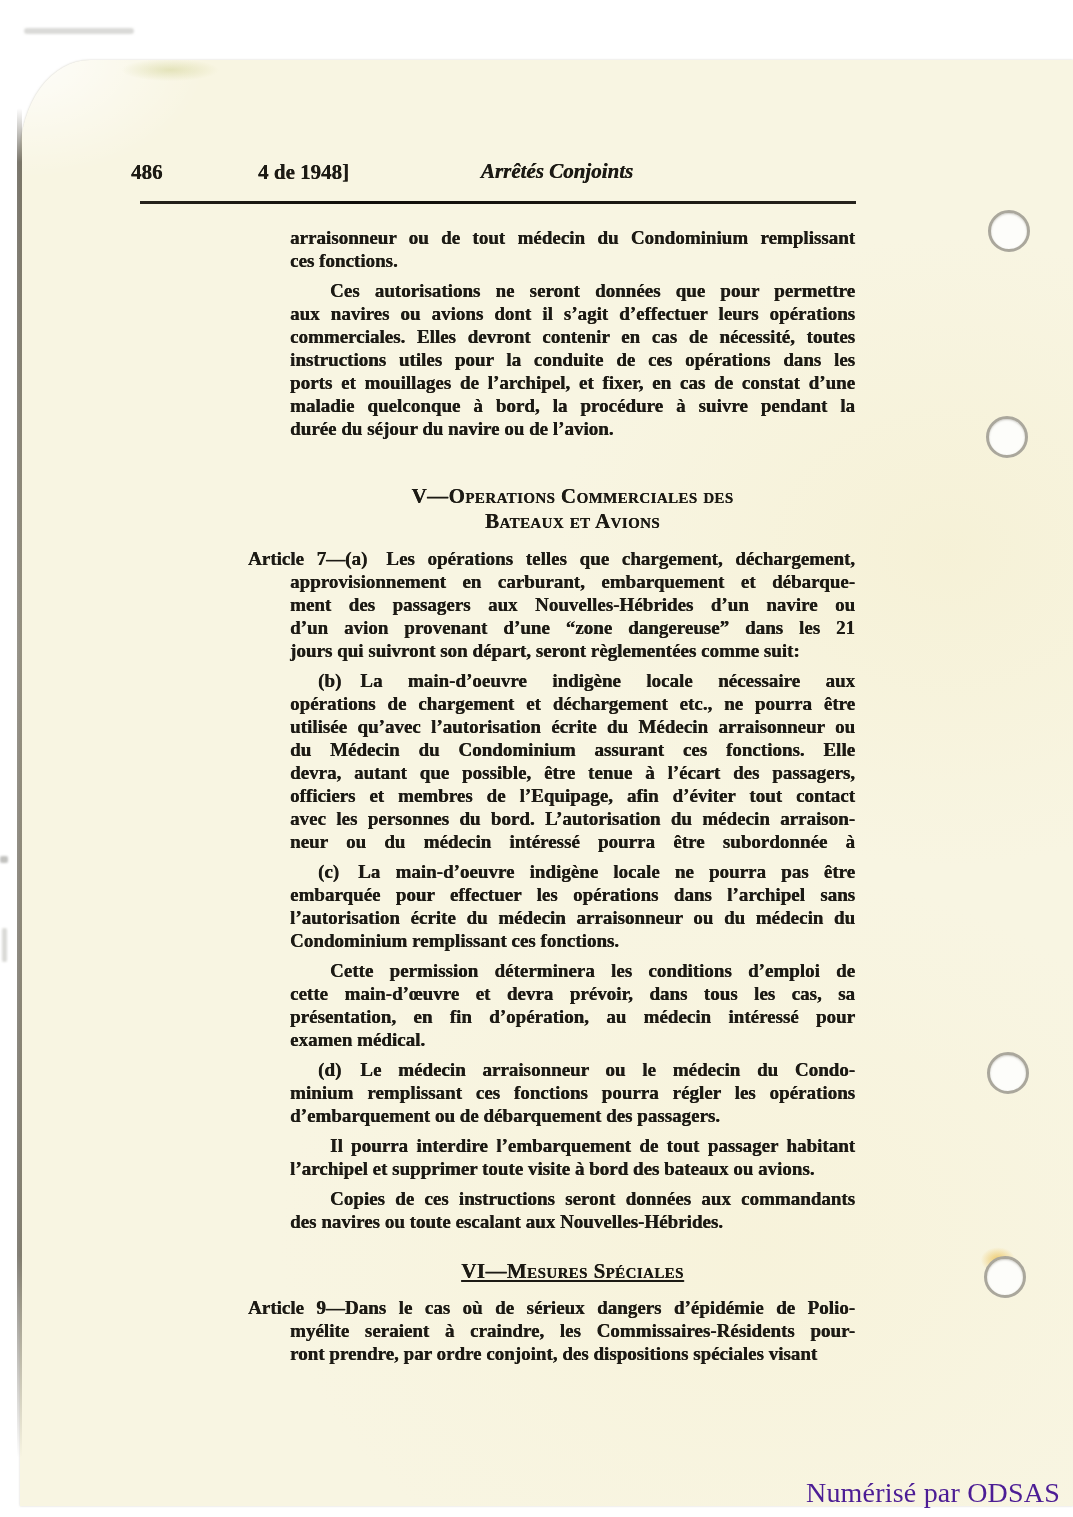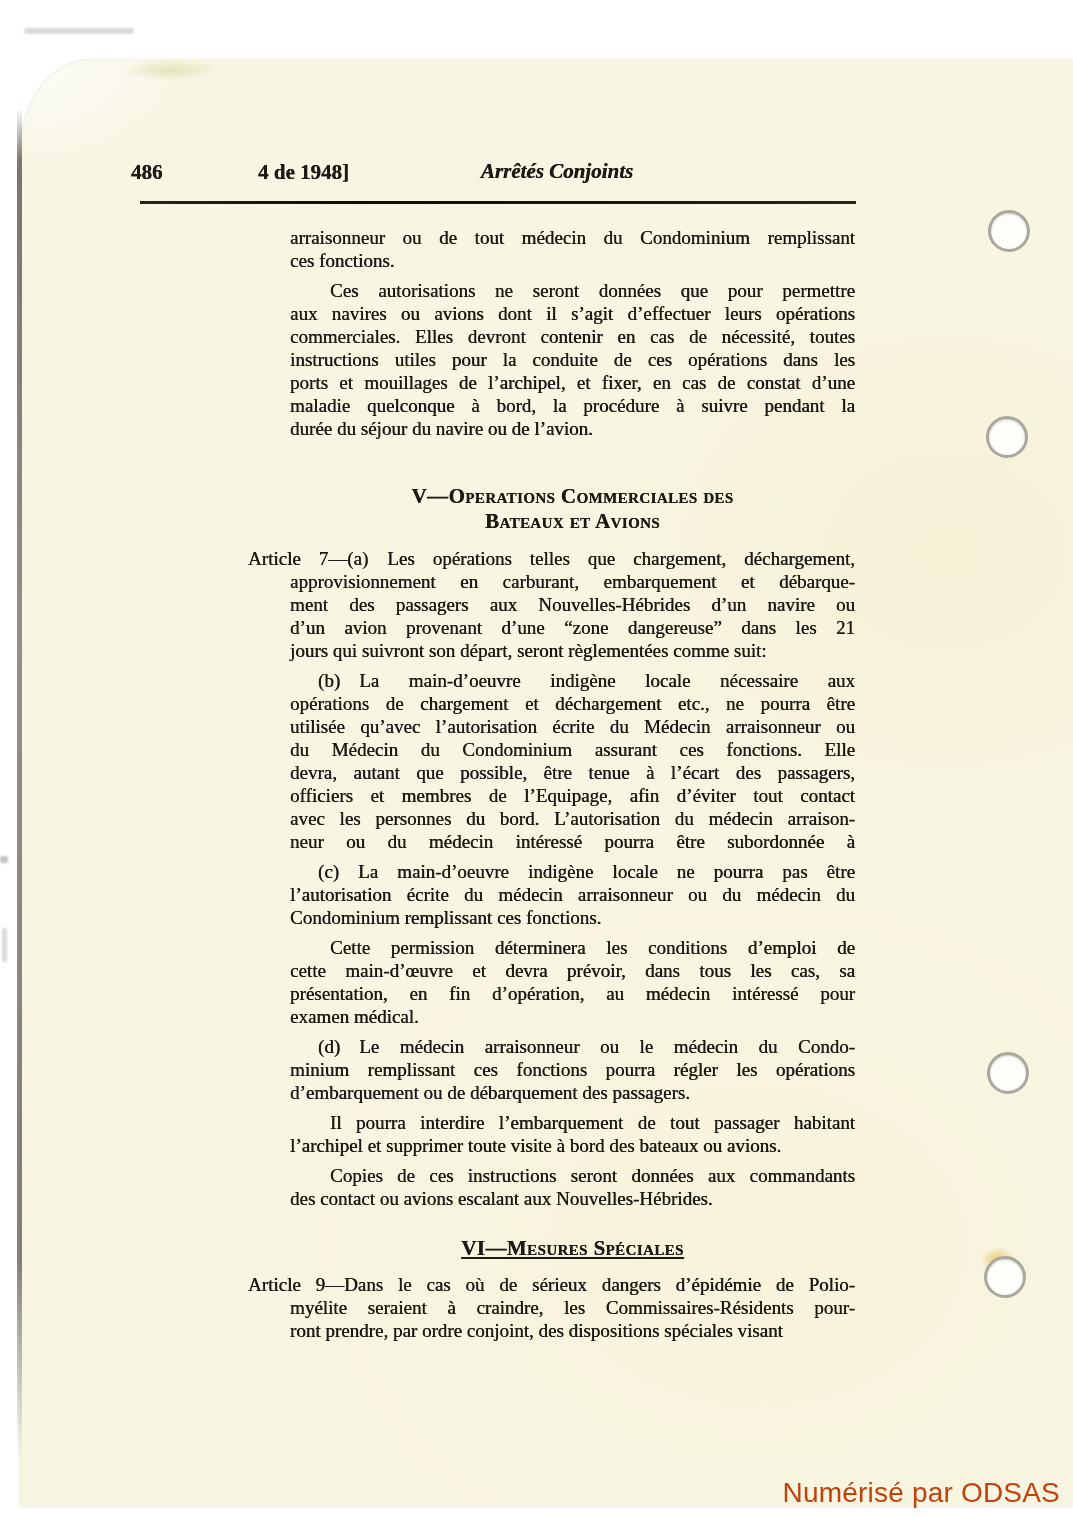--- a/index.html
+++ b/index.html
@@ -67,41 +67,41 @@
   .head-rule { position:absolute; left:120px; top:141px; width:716px; height:3px;
                background:linear-gradient(to right,#26231c, #0f0d09 30%, #1b1812 70%, #26231c); }
 
   
   .text-column {
     position:absolute; left:270px; top:166px; width:565px;
     color:#1c1a14; font-size:19px; line-height:23px;
     text-shadow:0.35px 0 currentColor;
   }
   .block { margin:0 0 7px 0; }
-  .block .line { text-align:justify; text-align-last:justify; -moz-text-align-last:justify; }
+  .block .line { text-align:justify; text-align-last:justify;font-weight:bold; -moz-text-align-last:justify; }
   .block .line.last { text-align-last:left; -moz-text-align-last:left; }
 
   .para-indent .line:first-child { text-indent:40px; }
   .para-label  .line:first-child { text-indent:28px; }
   .article     .line:first-child { margin-left:-42px; }
 
   .heading { margin:0; }
   .heading .line, .heading .line.last {
     text-align:left; text-align-last:center; -moz-text-align-last:center;
     font-variant:small-caps; font-weight:700; font-size:21px; line-height:25px;
     letter-spacing:0.4px; text-shadow:0.25px 0 currentColor;
   }
   .heading-v  { margin-top:44px; margin-bottom:13px; }
   .heading-vi { margin-top:26px; margin-bottom:12px;text-decoration:underline; }
 
   
   .watermark {
     position:absolute; right:13px; top:1477px;
-    font-family:Liberation Sans, sans-serif;
-    font-size:28px; color:#c2410c; letter-spacing:0.2px;
+    font-family:Liberation Serif, serif;
+    font-size:28px; color:#4c1d95; letter-spacing:0.2px;
   }
 </style>
 </head>
 <body>
 
 <div class="scan">
 
   <div class="paper">
 
     <div class="runhead">
@@ -141,41 +141,42 @@
           <div class="line">opérations de chargement et déchargement etc., ne pourra être</div>
           <div class="line">utilisée qu’avec l’autorisation écrite du Médecin arraisonneur ou</div>
           <div class="line">du Médecin du Condominium assurant ces fonctions. Elle</div>
           <div class="line">devra, autant que possible, être tenue à l’écart des passagers,</div>
           <div class="line">officiers et membres de l’Equipage, afin d’éviter tout contact</div>
           <div class="line">avec les personnes du bord. L’autorisation du médecin arraison-</div>
           <div class="line">neur ou du médecin intéressé pourra être subordonnée à</div>
         </div>
         <div class="block para-label">
           <div class="line">(c) La main-d’oeuvre indigène locale ne pourra pas être</div>
+          <div class="line">embarquée pour effectuer les opérations dans l’archipel sans</div>
           <div class="line">l’autorisation écrite du médecin arraisonneur ou du médecin du</div>
           <div class="line last">Condominium remplissant ces fonctions.</div>
         </div>
         <div class="block para-indent">
           <div class="line">Cette permission déterminera les conditions d’emploi de</div>
           <div class="line">cette main-d’œuvre et devra prévoir, dans tous les cas, sa</div>
           <div class="line">présentation, en fin d’opération, au médecin intéressé pour</div>
           <div class="line last">examen médical.</div>
         </div>
         <div class="block para-label">
           <div class="line">(d) Le médecin arraisonneur ou le médecin du Condo-</div>
           <div class="line">minium remplissant ces fonctions pourra régler les opérations</div>
           <div class="line last">d’embarquement ou de débarquement des passagers.</div>
         </div>
         <div class="block para-indent">
           <div class="line">Il pourra interdire l’embarquement de tout passager habitant</div>
           <div class="line last">l’archipel et supprimer toute visite à bord des bateaux ou avions.</div>
         </div>
         <div class="block para-indent">
           <div class="line">Copies de ces instructions seront données aux commandants</div>
-          <div class="line last">des contact ou avions escalant aux Nouvelles-Hébrides.</div>
+          <div class="line last">des navires ou toute escalant aux Nouvelles-Hébrides.</div>
         </div>
         <div class="block heading heading-vi">
           <div class="line last">VI—Mesures Spéciales</div>
         </div>
         <div class="block article">
           <div class="line">Article 9—Dans le cas où de sérieux dangers d’épidémie de Polio-</div>
           <div class="line">myélite seraient à craindre, les Commissaires-Résidents pour-</div>
           <div class="line last">ront prendre, par ordre conjoint, des dispositions spéciales visant</div>
         </div>
       </div>

